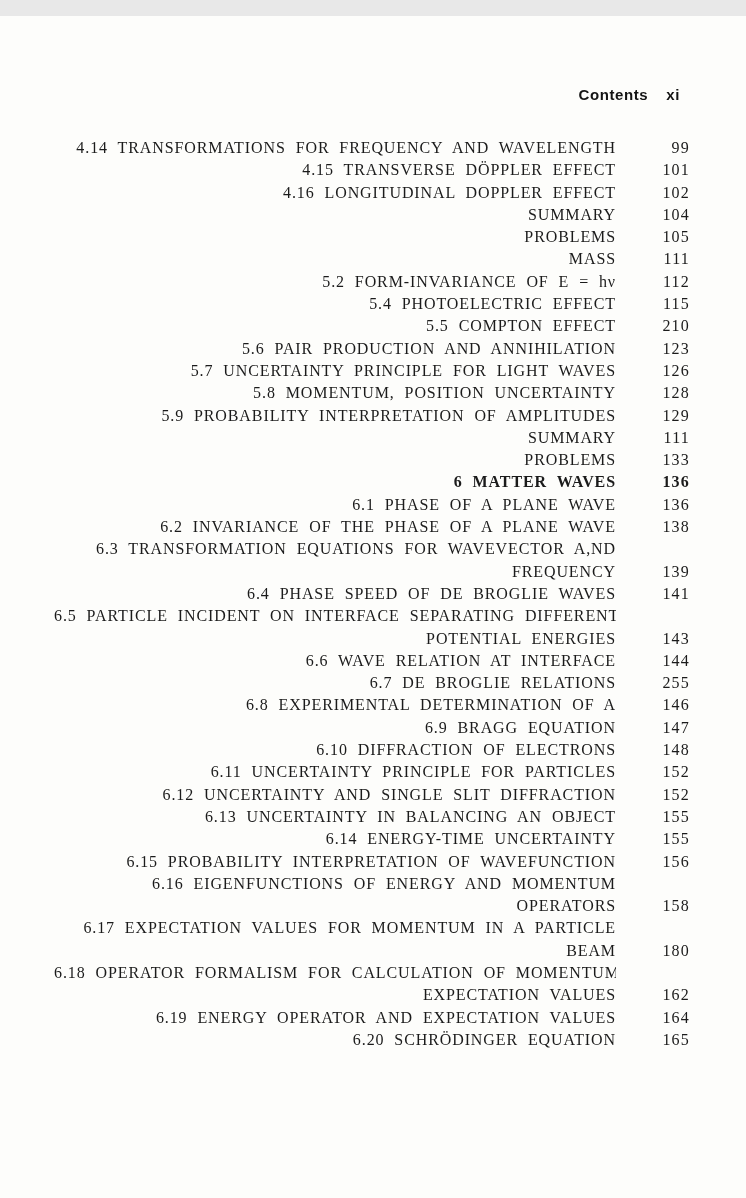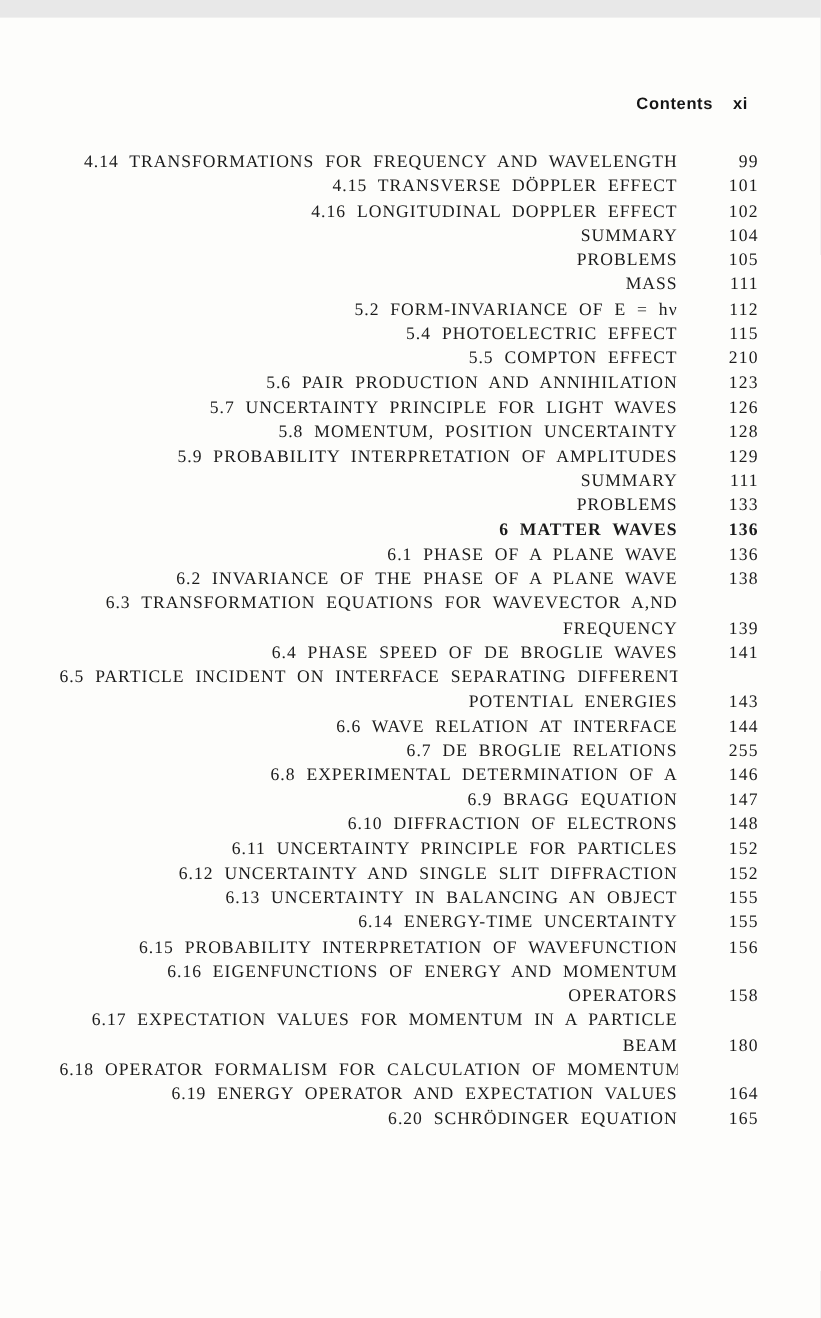--- a/index.html
+++ b/index.html
@@ -219,20 +219,24 @@
   </div>
       <div class="toc-row">
     <span class="toc-title">BEAM</span>
     <span class="toc-page">180</span>
   </div>
       <div class="toc-row">
     <span class="toc-title">6.18 OPERATOR FORMALISM FOR CALCULATION OF MOMENTUM</span>
     <span class="toc-page"></span>
   </div>
       <div class="toc-row">
+    <span class="toc-title">EXPECTATION VALUES</span>
+    <span class="toc-page">162</span>
+  </div>
+      <div class="toc-row">
     <span class="toc-title">6.19 ENERGY OPERATOR AND EXPECTATION VALUES</span>
     <span class="toc-page">164</span>
   </div>
       <div class="toc-row">
     <span class="toc-title">6.20 SCHRÖDINGER EQUATION</span>
     <span class="toc-page">165</span>
   </div>
     </div>
 
 </div>

